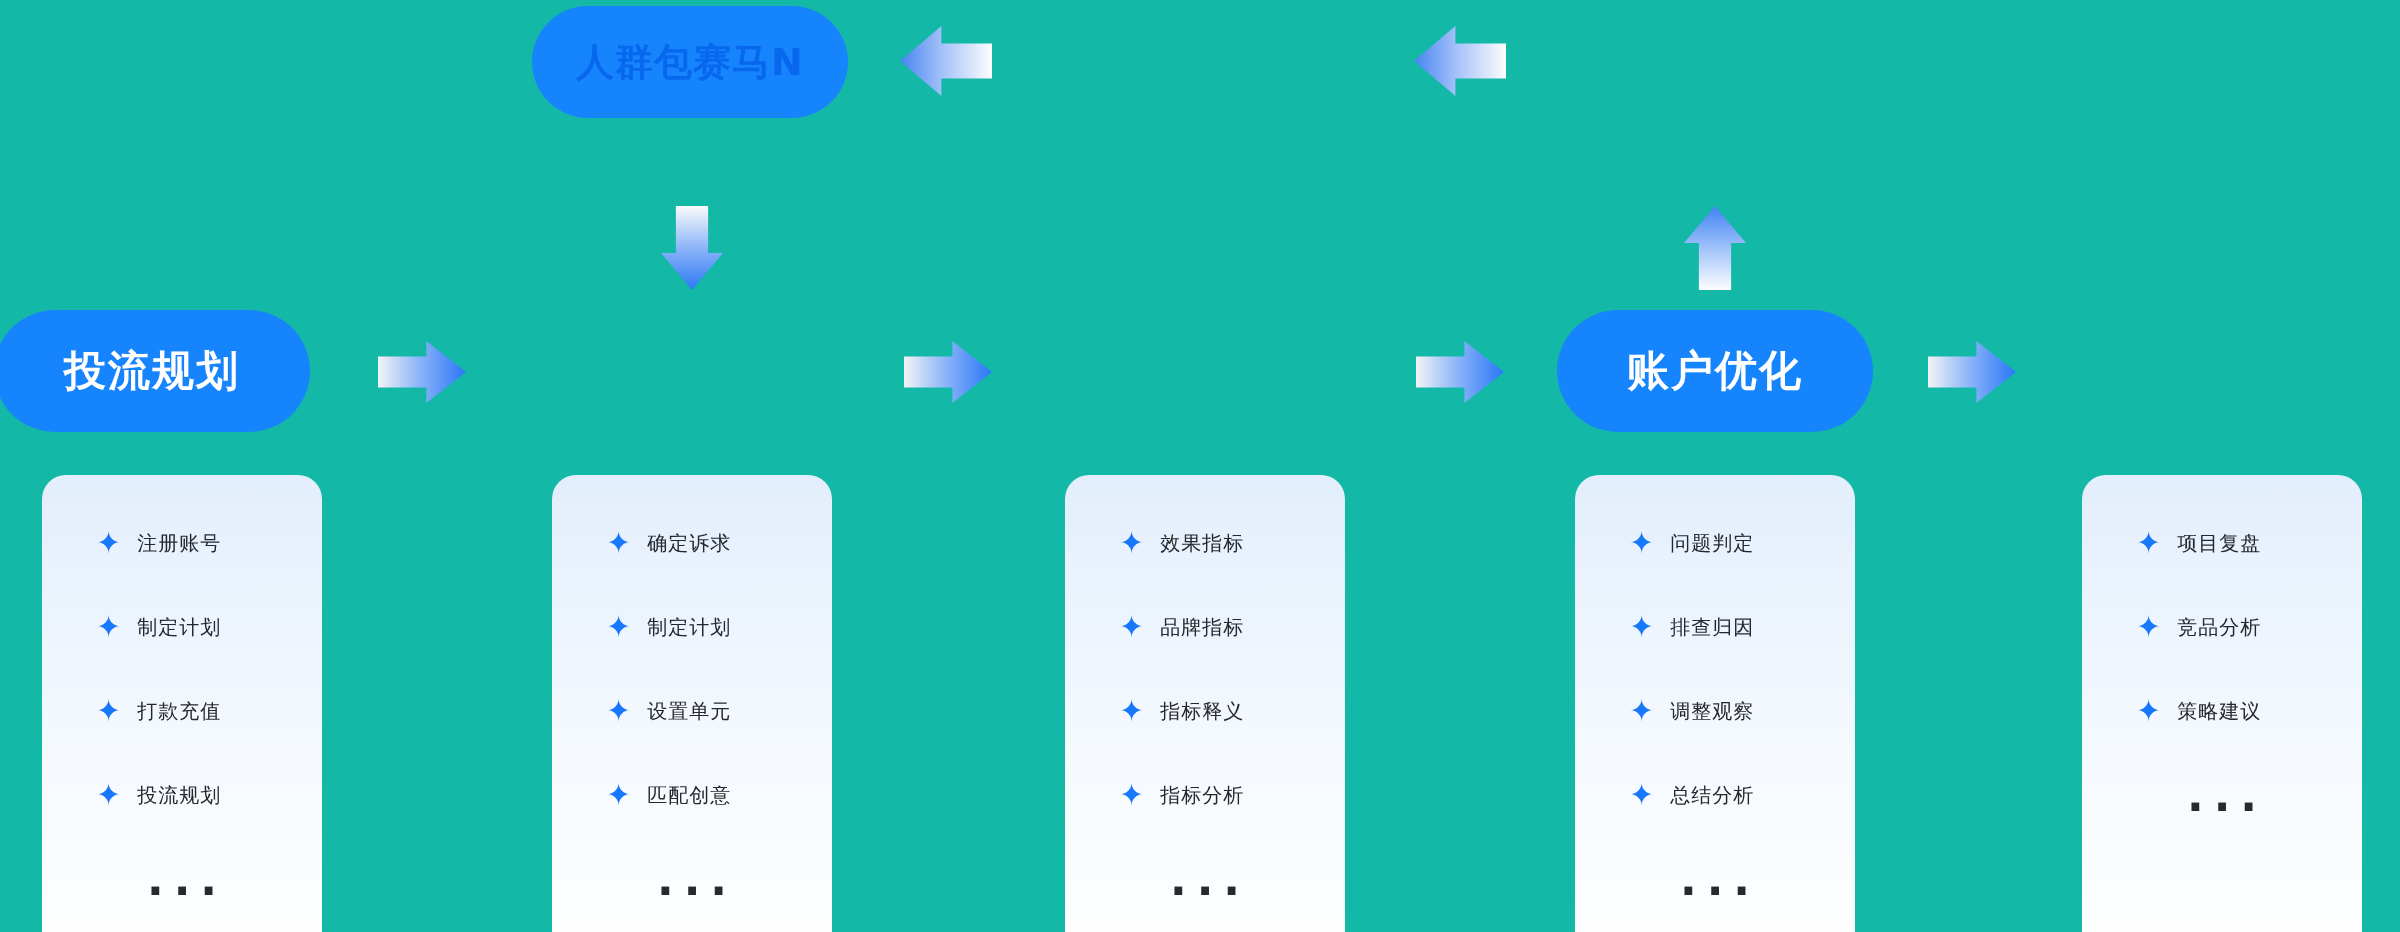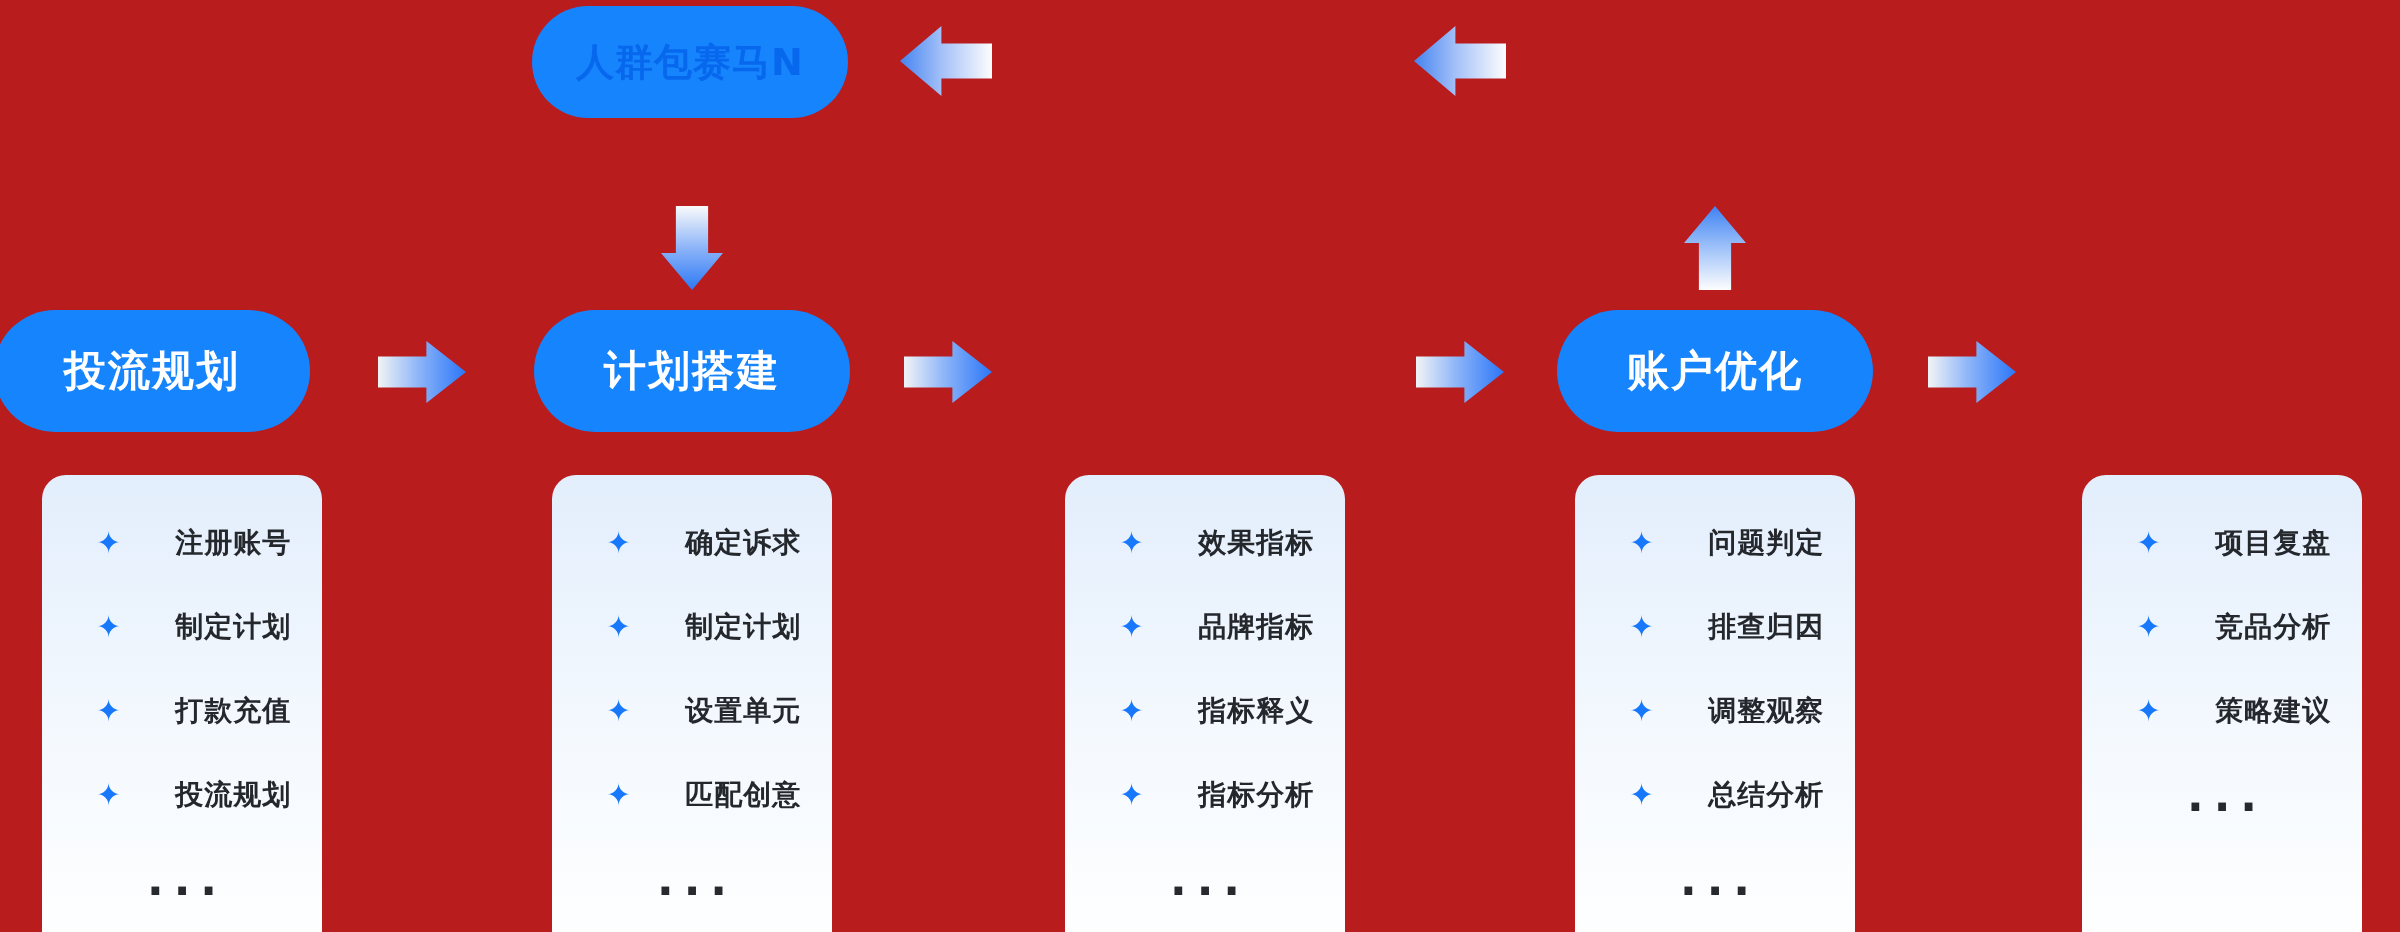--- a/index.html
+++ b/index.html
@@ -1,20 +1,20 @@
 <!DOCTYPE html>
 <html><head>
 <meta charset="utf-8">
 <style>
   html, body { margin: 0; padding: 0; background: #000; }
   .stage {
     position: relative;
     width: 2400px;
     height: 932px;
-    background: #b91c1c;
+    background: #14b8a6;
     overflow: hidden;
     font-family: "DejaVu Sans", "Liberation Sans", sans-serif;
   }
 
   
   .pill {
     position: absolute;
     display: flex;
     align-items: center;
     justify-content: center;
@@ -76,25 +76,24 @@
   }
   .bullet {
     color: #1778FC;
     font-size: 30px;
     line-height: 1;
     margin-right: 16px;
     flex: 0 0 auto;
   }
   .item-text {
     color: #24272C;
-    font-size: 28px;
-    font-weight: 700;
+    font-size: 20px;
+    font-weight: 400;
     letter-spacing: 1px;
     white-space: nowrap;
-    margin-left: 38px;
   }
   .row.more {
     justify-content: center;
     padding-left: 0;
     color: #26292E;
     font-size: 44px;
     font-weight: bold;
     letter-spacing: 10px;
     text-indent: 10px;
   }
@@ -106,21 +105,20 @@
 
   <div class="pill top" style="left:532px">人群包赛马N</div>
 
   <div class="arrow left" style="left:900px"></div>
   <div class="arrow left" style="left:1414px"></div>
 
   <div class="arrow down" style="left:661px"></div>
   <div class="arrow up" style="left:1684px"></div>
 
   <div class="pill main" style="left:-6px">投流规划</div>
-  <div class="pill main" style="left:534px">计划搭建</div>
   <div class="pill main" style="left:1557px">账户优化</div>
 
   <div class="arrow right" style="left:378px"></div>
   <div class="arrow right" style="left:904px"></div>
   <div class="arrow right" style="left:1416px"></div>
   <div class="arrow right" style="left:1928px"></div>
 
   <div class="card" style="left:42px">
     <div class="row">
       <span class="bullet">✦</span>

